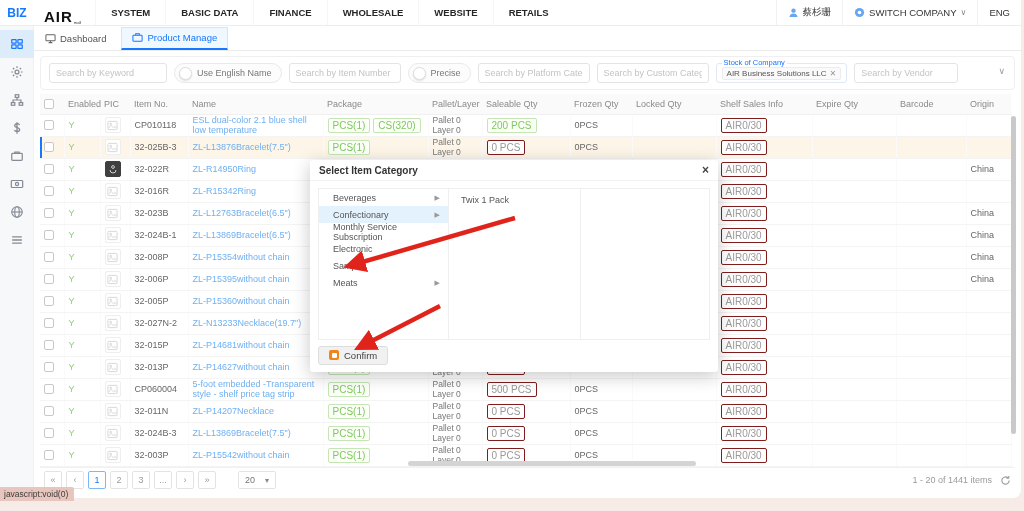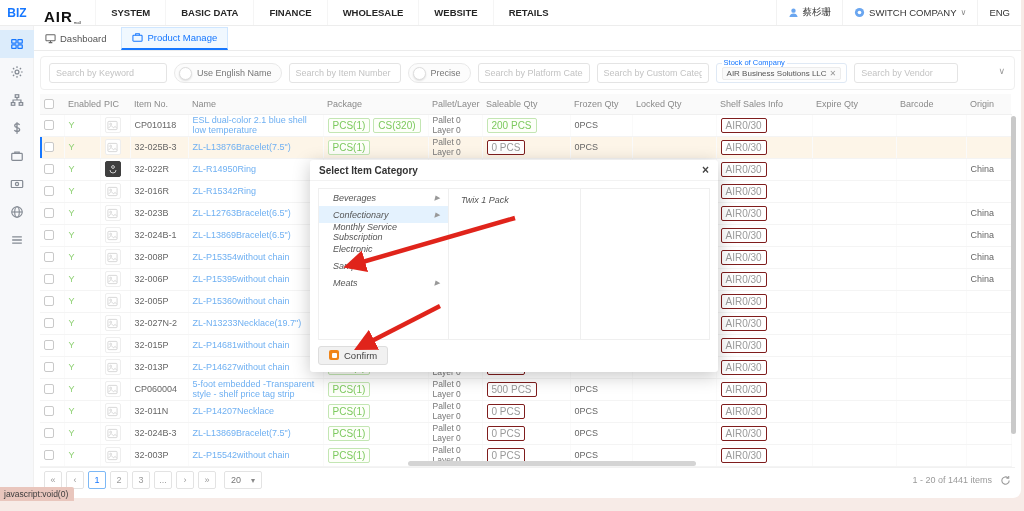--- a/index.html
+++ b/index.html
@@ -75,29 +75,29 @@
   .pl { line-height:10px; font-size:8.5px; color:#777; }
   .vsb { position:absolute; right:-1px; top:22px; width:5px; height:318px; background:#c9c9c9; border-radius:3px; }
   .hsb { position:absolute; left:368px; bottom:1px; width:288px; height:5px; background:#d4d4d4; border-radius:3px; }
 
   
   .pagbar { height:26px; margin:0 6px; border-top:1px solid #f1f1f1; display:flex; align-items:center; gap:4px; padding:0 4px; }
   .pbtn { min-width:18px; height:18px; border:1px solid #e3e3e3; border-radius:2px; background:#fff;
     display:flex; align-items:center; justify-content:center; font-size:9px; color:#9a9a9a; cursor:pointer; padding:0 3px; }
   .pbtn.active { border-color:#7db8f5; color:#1677ff; }
   .psize { height:18px; border:1px solid #e3e3e3; border-radius:2px; display:flex; align-items:center;
-    gap:10px; padding:0 6px; font-size:9px; color:#777; cursor:pointer; margin-left:4px; }
+    gap:10px; padding:0 6px; font-size:9px; color:#777; cursor:pointer; margin-left:18px; }
   .pag-right { margin-left:auto; display:flex; align-items:center; gap:8px; font-size:9px; color:#9a9a9a; }
 
   
   .modal { position:absolute; left:310px; top:160px; width:408px; height:212px; background:#fff;
     border-radius:3px; box-shadow:0 4px 18px rgba(0,0,0,.22); z-index:10; }
   .m-title { height:21px; display:flex; align-items:center; padding:0 9px; font-size:10px; font-weight:bold; color:#333; border-bottom:1px solid #f2f2f2; }
   .m-close { margin-left:auto; font-size:12px; color:#444; cursor:pointer; line-height:1; }
-  .m-body { margin:7px 8px 0 8px; height:152px; border:1px solid #efefef; display:flex;font-style:italic; }
+  .m-body { margin:7px 8px 0 8px; height:152px; border:1px solid #efefef; display:flex; }
   .m-col { height:100%; border-right:1px solid #efefef; overflow:hidden; }
   .m-col:last-child { border-right:none; }
   .cat { display:flex; align-items:center; font-size:9px; color:#555; height:17px; padding:0 8px 0 14px; cursor:pointer; }
   .cat.selected { background:#e4f2fe; }
   .cat.gap { }
   .cat .arr { margin-left:auto; color:#999; font-size:7px; }
   .subcat { font-size:9px; color:#555; padding:6px 0 0 12px; cursor:pointer; }
   .m-footer { display:flex; padding:6px 8px; }
   .confirm-btn { display:flex; align-items:flex-start; gap:5px; background:#f1f1f1; border:1px solid #ddd;
     border-radius:3px; font-size:9.5px; color:#444; padding:3px 10px; cursor:pointer; }

